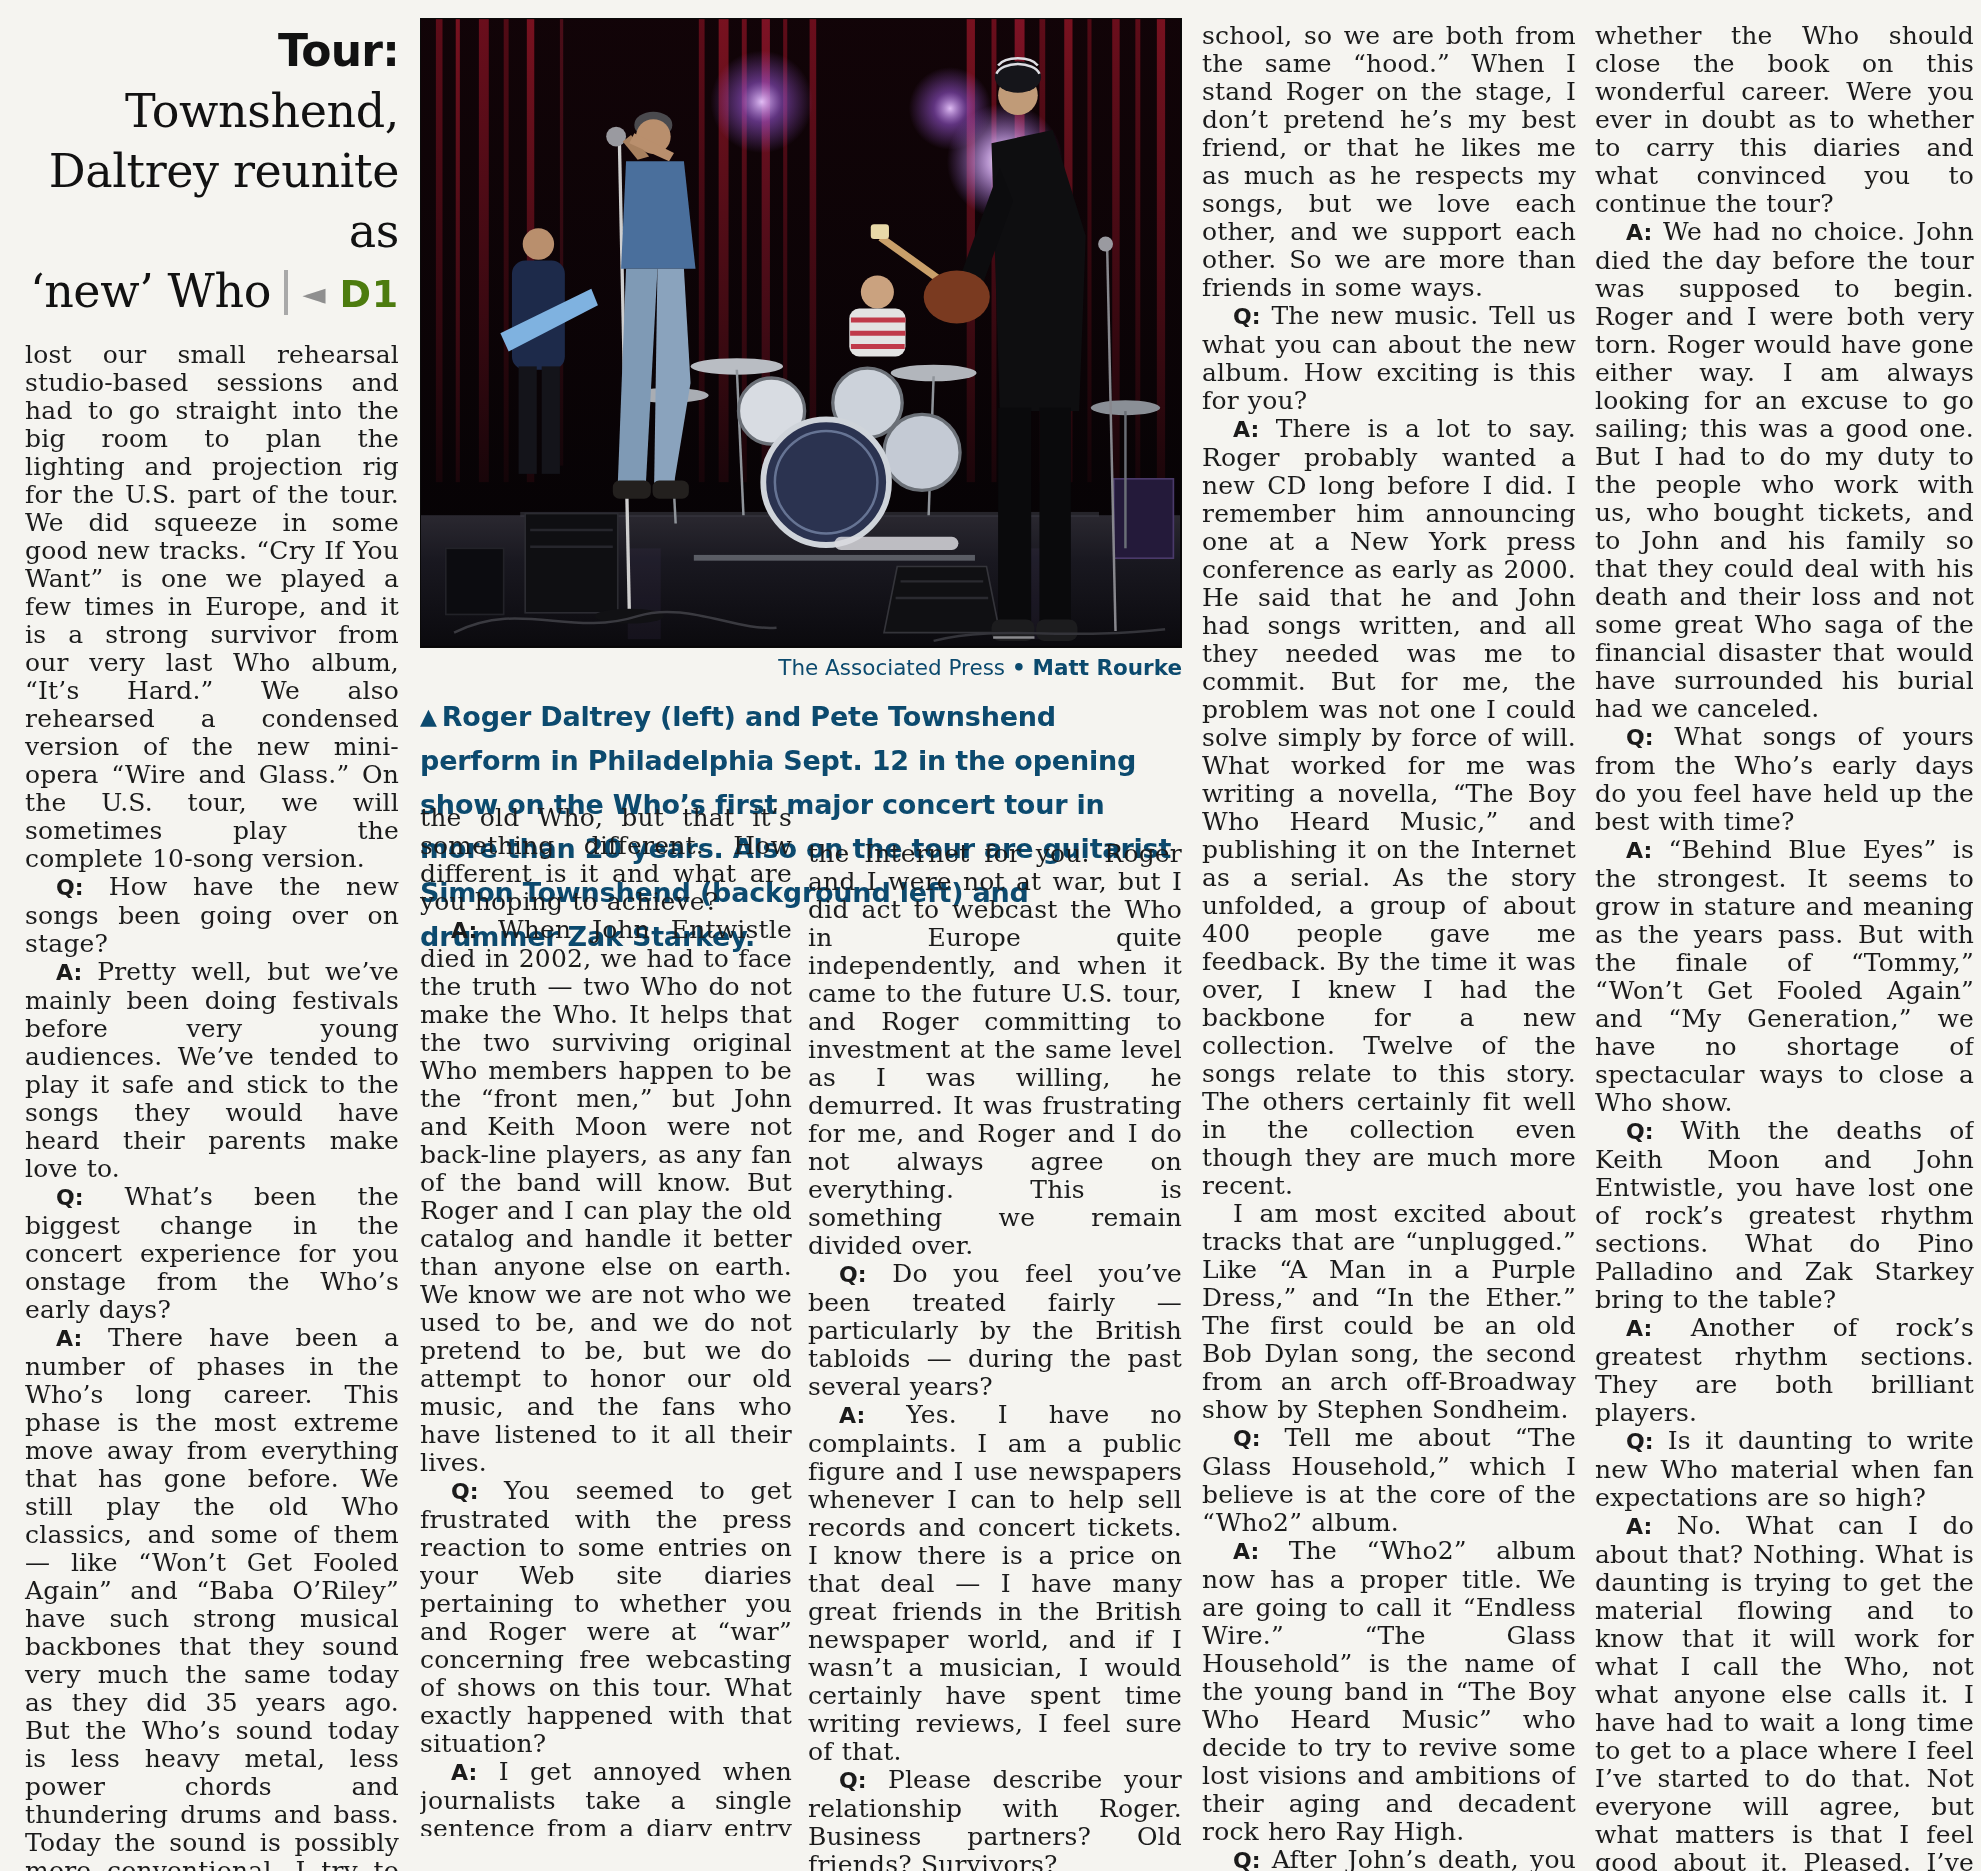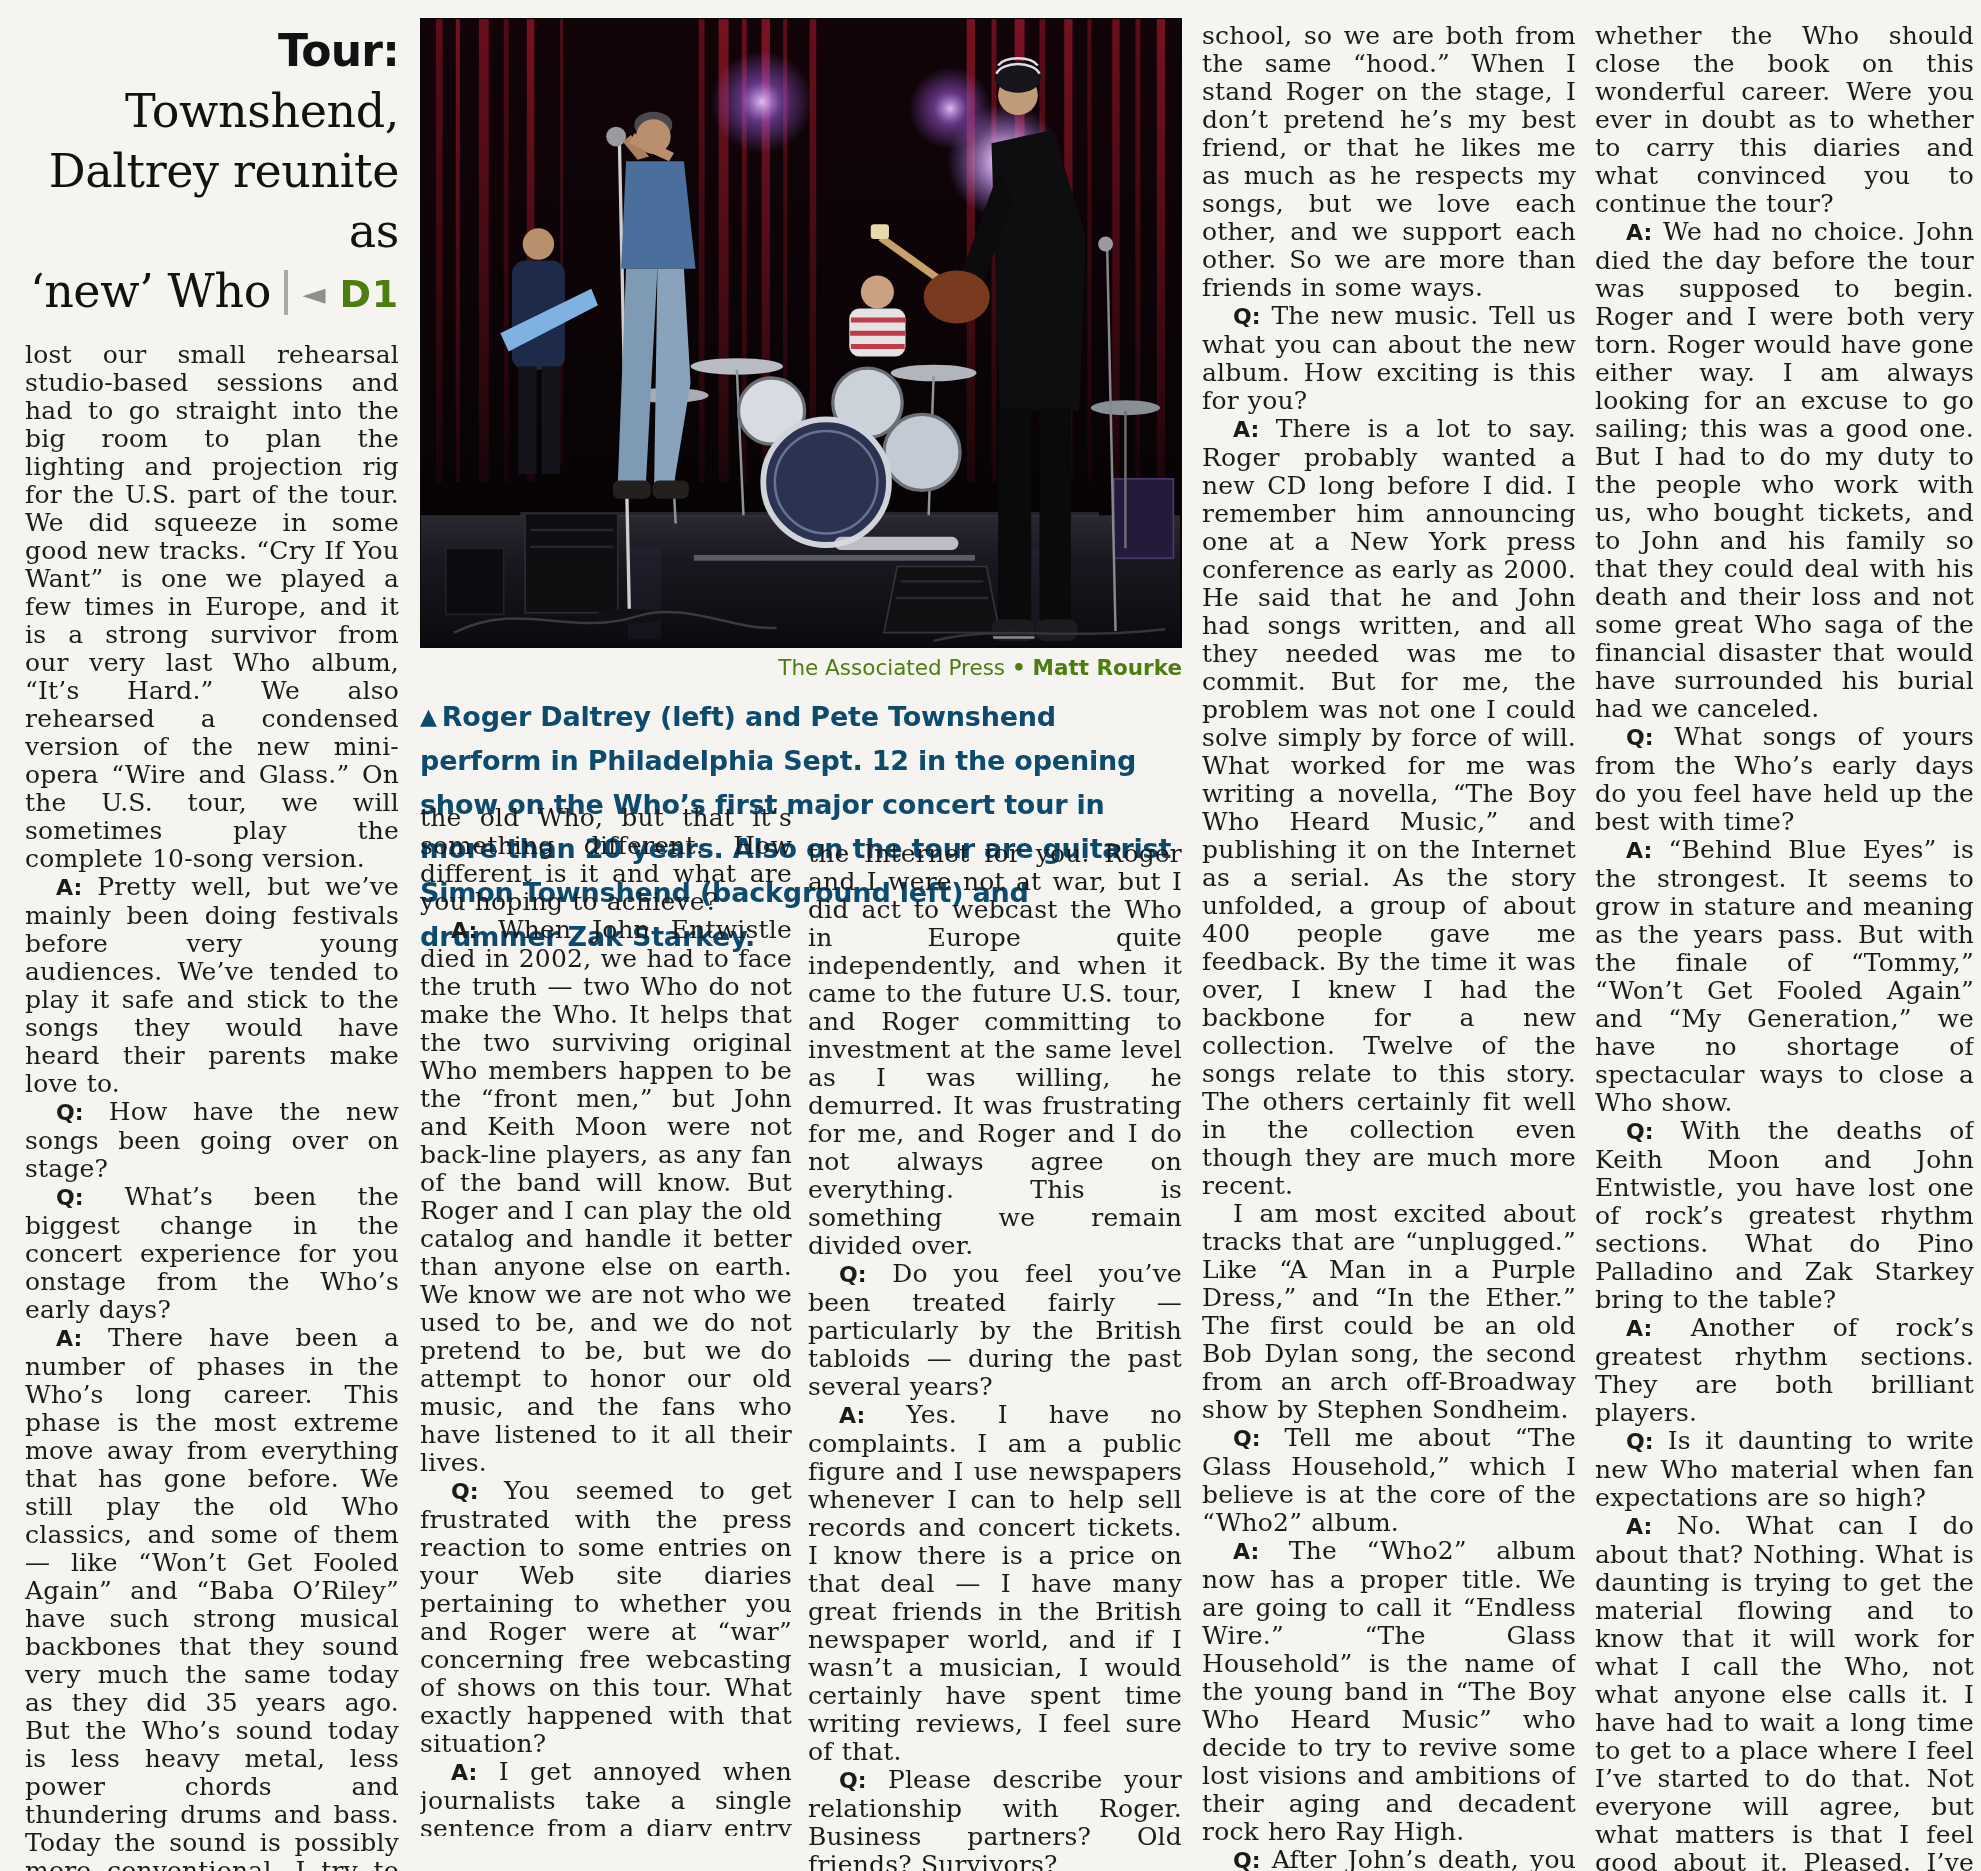--- a/index.html
+++ b/index.html
@@ -28,21 +28,21 @@
   
   .body-text, .col-flow { font-size:25px; line-height:28px; letter-spacing:0.2px; word-spacing:0.8px; }
   .para { text-align:justify; hyphens:auto; -webkit-hyphens:auto; }
   .para.indent { text-indent:31px; }
   .lead { font-family:"DejaVu Sans", sans-serif; font-weight:700; font-size:22px; letter-spacing:0; }
 
   
   .photo-block { position:absolute; left:420px; top:18px; width:762px; }
   .photo { display:block; width:762px; height:630px; border:1.7px solid #0a0a0a; background:#070507; }
   .photo svg { display:block; }
-  .credit { margin-top:6.6px; text-align:right; font-family:"DejaVu Sans", sans-serif; font-size:21.5px; color:#4d7c0f; letter-spacing:0; }
+  .credit { margin-top:6.6px; text-align:right; font-family:"DejaVu Sans", sans-serif; font-size:21.5px; color:#0c4a6e; letter-spacing:0; }
   .credit-name { font-weight:700; }
   .credit-sep { font-weight:700; }
   .caption { margin-top:15px; font-family:"DejaVu Sans", sans-serif; font-weight:700; font-size:27px; line-height:44px; color:#0c4a6e; letter-spacing:-0.2px; width:754px; }
   .cap-marker { font-size:22px; vertical-align:1.7px; padding-right:5px; }
 </style>
 </head>
 <body>
 
 <div class="page">
 
@@ -54,22 +54,22 @@
       </div>
       <div class="hl-line">
         <span>Daltrey reunite as</span>
       </div>
       <div class="hl-line">
         <span>‘new’ Who</span><span class="jump"><span class="jump-bar"></span><span class="jump-tri">◄</span> <span class="jump-label">D1</span></span>
       </div>
     </header>
     <div class="body-text">
         <p class="para">lost our small rehearsal studio-based sessions and had to go straight into the big room to plan the lighting and projection rig for the U.S. part of the tour. We did squeeze in some good new tracks. “Cry If You Want” is one we played a few times in Europe, and it is a strong survivor from our very last Who album, “It’s Hard.” We also rehearsed a condensed version of the new mini-opera “Wire and Glass.” On the U.S. tour, we will sometimes play the complete 10-song version.</p>
+        <p class="para indent"><b class="lead">Q:</b> How have the new songs been going over on stage?</p>
         <p class="para indent"><b class="lead">A:</b> Pretty well, but we’ve mainly been doing festivals before very young audiences. We’ve tended to play it safe and stick to the songs they would have heard their parents make love to.</p>
-        <p class="para indent"><b class="lead">Q:</b> How have the new songs been going over on stage?</p>
         <p class="para indent"><b class="lead">Q:</b> What’s been the biggest change in the concert experience for you onstage from the Who’s early days?</p>
         <p class="para indent"><b class="lead">A:</b> There have been a number of phases in the Who’s long career. This phase is the most extreme move away from everything that has gone before. We still play the old Who classics, and some of them — like “Won’t Get Fooled Again” and “Baba O’Riley” have such strong musical backbones that they sound very much the same today as they did 35 years ago. But the Who’s sound today is less heavy metal, less power chords and thundering drums and bass. Today the sound is possibly more conventional. I try to play more single line lead guitar, and I’m still learning how to do it. Our supporting musicians are all superb players, on the edge of genius. On the rare occasions we are able to give them their head, they take off like a rocket.</p>
       </div>
   </section>
 
   <section class="photo-block">
     <figure class="photo">
       <svg width="759" height="627" viewBox="0 0 918 758" xmlns="http://www.w3.org/2000/svg">
         <defs>
           <radialGradient id="glowP" cx="50%" cy="50%" r="50%">

